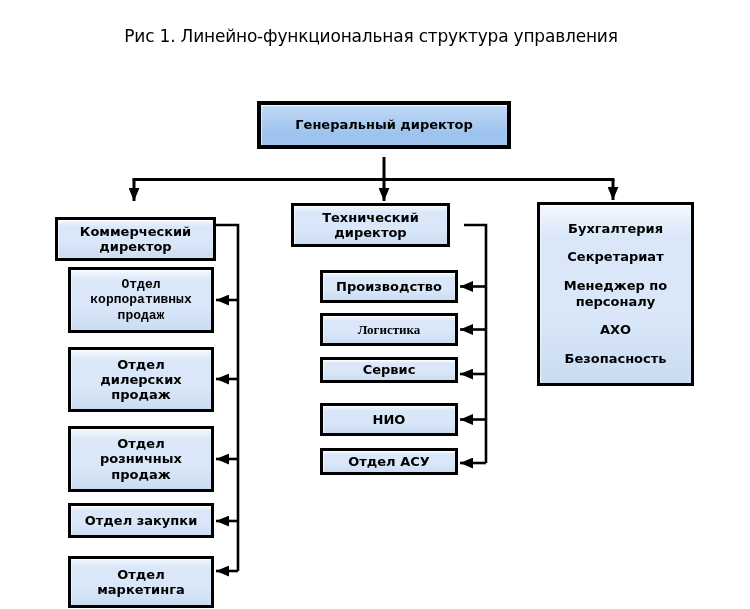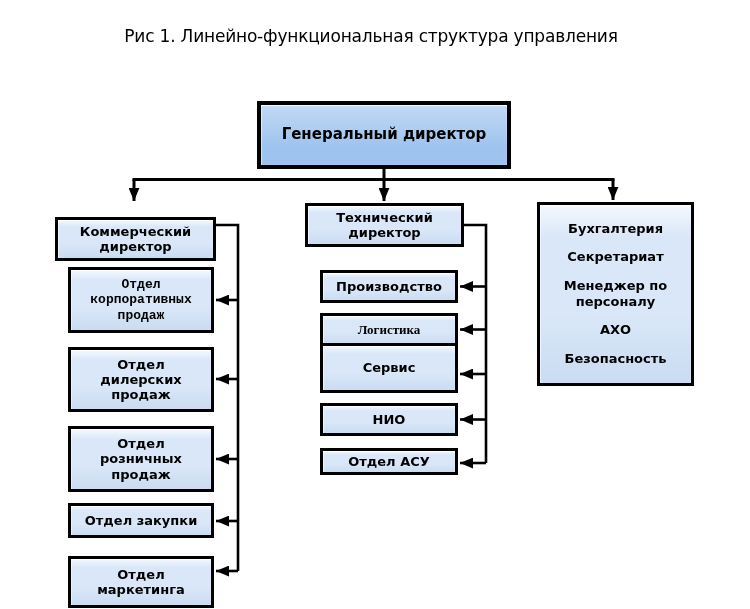--- a/index.html
+++ b/index.html
@@ -49,47 +49,47 @@
     background:linear-gradient(180deg,var(--node-fill-top) 0%,var(--node-fill-mid) 18%,var(--node-fill-mid) 62%,var(--node-fill-bottom) 100%);
     box-shadow:inset 0 1px 1px rgba(255,255,255,.9), inset 1px 0 1px rgba(255,255,255,.55);
     display:flex;align-items:center;justify-content:center;
     text-align:center;
     font-weight:bold;
     font-size:13px;
     line-height:1.17;
     color:var(--text);
   }
   .node.root{
-    left:257px;top:101px;width:254px;height:68px;
+    left:257px;top:101px;width:254px;height:48px;
     border-width:4px;
     background:linear-gradient(180deg,var(--root-fill-top) 0%,var(--root-fill-bottom) 72%);
-    font-size:15px;
+    font-size:13px;
   }
   .node.dir{padding:2px 6px;}
   #commercial{left:55px;top:217px;width:161px;height:44px;}
-  #technical{left:305px;top:203px;width:159px;height:44px;justify-content:center;}
+  #technical{left:291px;top:203px;width:159px;height:44px;justify-content:center;}
   #staff{
     left:537px;top:202px;width:157px;height:184px;
     flex-direction:column;
     justify-content:space-evenly;
     padding:4px 16px;
     line-height:1.25;
   }
   .staff-item{width:100%;}
   .sub{padding:2px 10px;}
   .colL{left:68px;width:146px;}
   #dept-corp{top:267px;height:66px;font-family:Liberation Mono, monospace;}
   #dept-dealer{top:347px;height:65px;}
   #dept-retail{top:426px;height:66px;}
   #dept-purchase{top:503px;height:35px;}
   #dept-marketing{top:556px;height:52px;}
   .colM{left:320px;width:138px;}
   #dept-production{top:270px;height:33px;}
   #dept-logistics{top:313px;height:33px;font-family:Liberation Serif, serif;}
-  #dept-service{top:343px;height:50px;}
+  #dept-service{top:357px;height:26px;}
   #dept-nio{top:403px;height:33px;}
   #dept-acs{top:448px;height:27px;}
 </style>
 </head>
 <body>
 
 <div class="stage">
 
   <div class="title">Рис 1. Линейно-функциональная структура управления</div>
 

